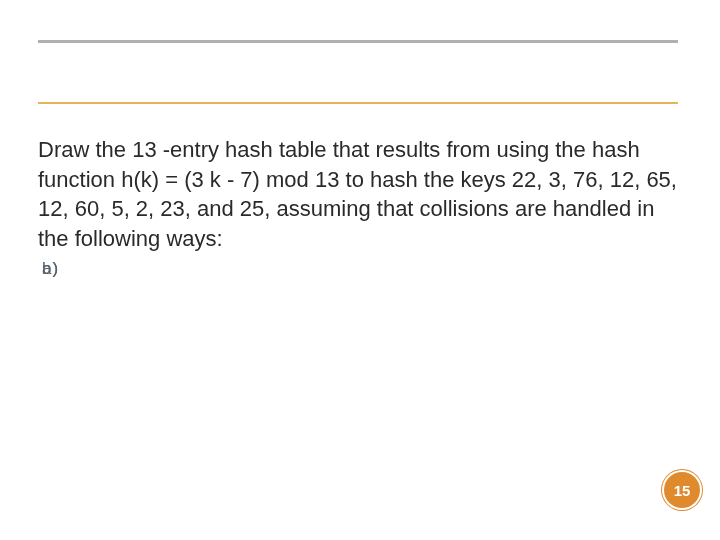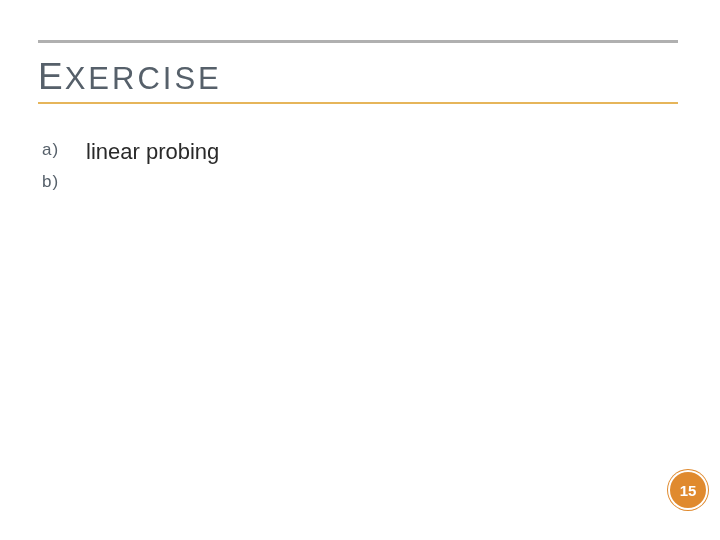--- a/index.html
+++ b/index.html
@@ -69,21 +69,21 @@
     left: 4px;
     top: 2px;
     font-size: 17px;
     color: #56606a;
     letter-spacing: 1px;
     width: 36px;
     text-align: left;
   }
   .page-badge {
     position: absolute;
-    right: 12px;
+    right: 18px;
     bottom: 30px;
     width: 40px;
     height: 40px;
     border-radius: 50%;
     background: #e08a2e;
     color: #ffffff;
     font-size: 15px;
     font-weight: bold;
     display: flex;
     align-items: center;
@@ -91,31 +91,28 @@
     box-shadow: inset 0 0 0 2px #ffffff, 0 0 0 1px #e08a2e;
   }
 </style>
 </head>
 <body>
 
 <div class="slide">
 
   <div class="accent-top"></div>
 
-  <h1 class="heading">
-    <span class="lead">E</span><span>XERCISE</span>
-  </h1>
 
   <div class="accent-bottom"></div>
 
   <div class="body">
+    <p class="intro">Draw the 13 -entry hash table that results from using the hash function h(k) = (3 k - 7) mod 13 to hash the keys 22, 3, 76, 12, 65, 12, 60, 5, 2, 23, and 25, assuming that collisions are handled in the following ways:</p>
     <ol class="list">
       <li>
         <span class="marker">a)</span>
-        <span>linear probing</span>
       </li>
       <li>
         <span class="marker">b)</span>
       </li>
     </ol>
   </div>
 
   <div class="page-badge">
     <span>15</span>
   </div>

